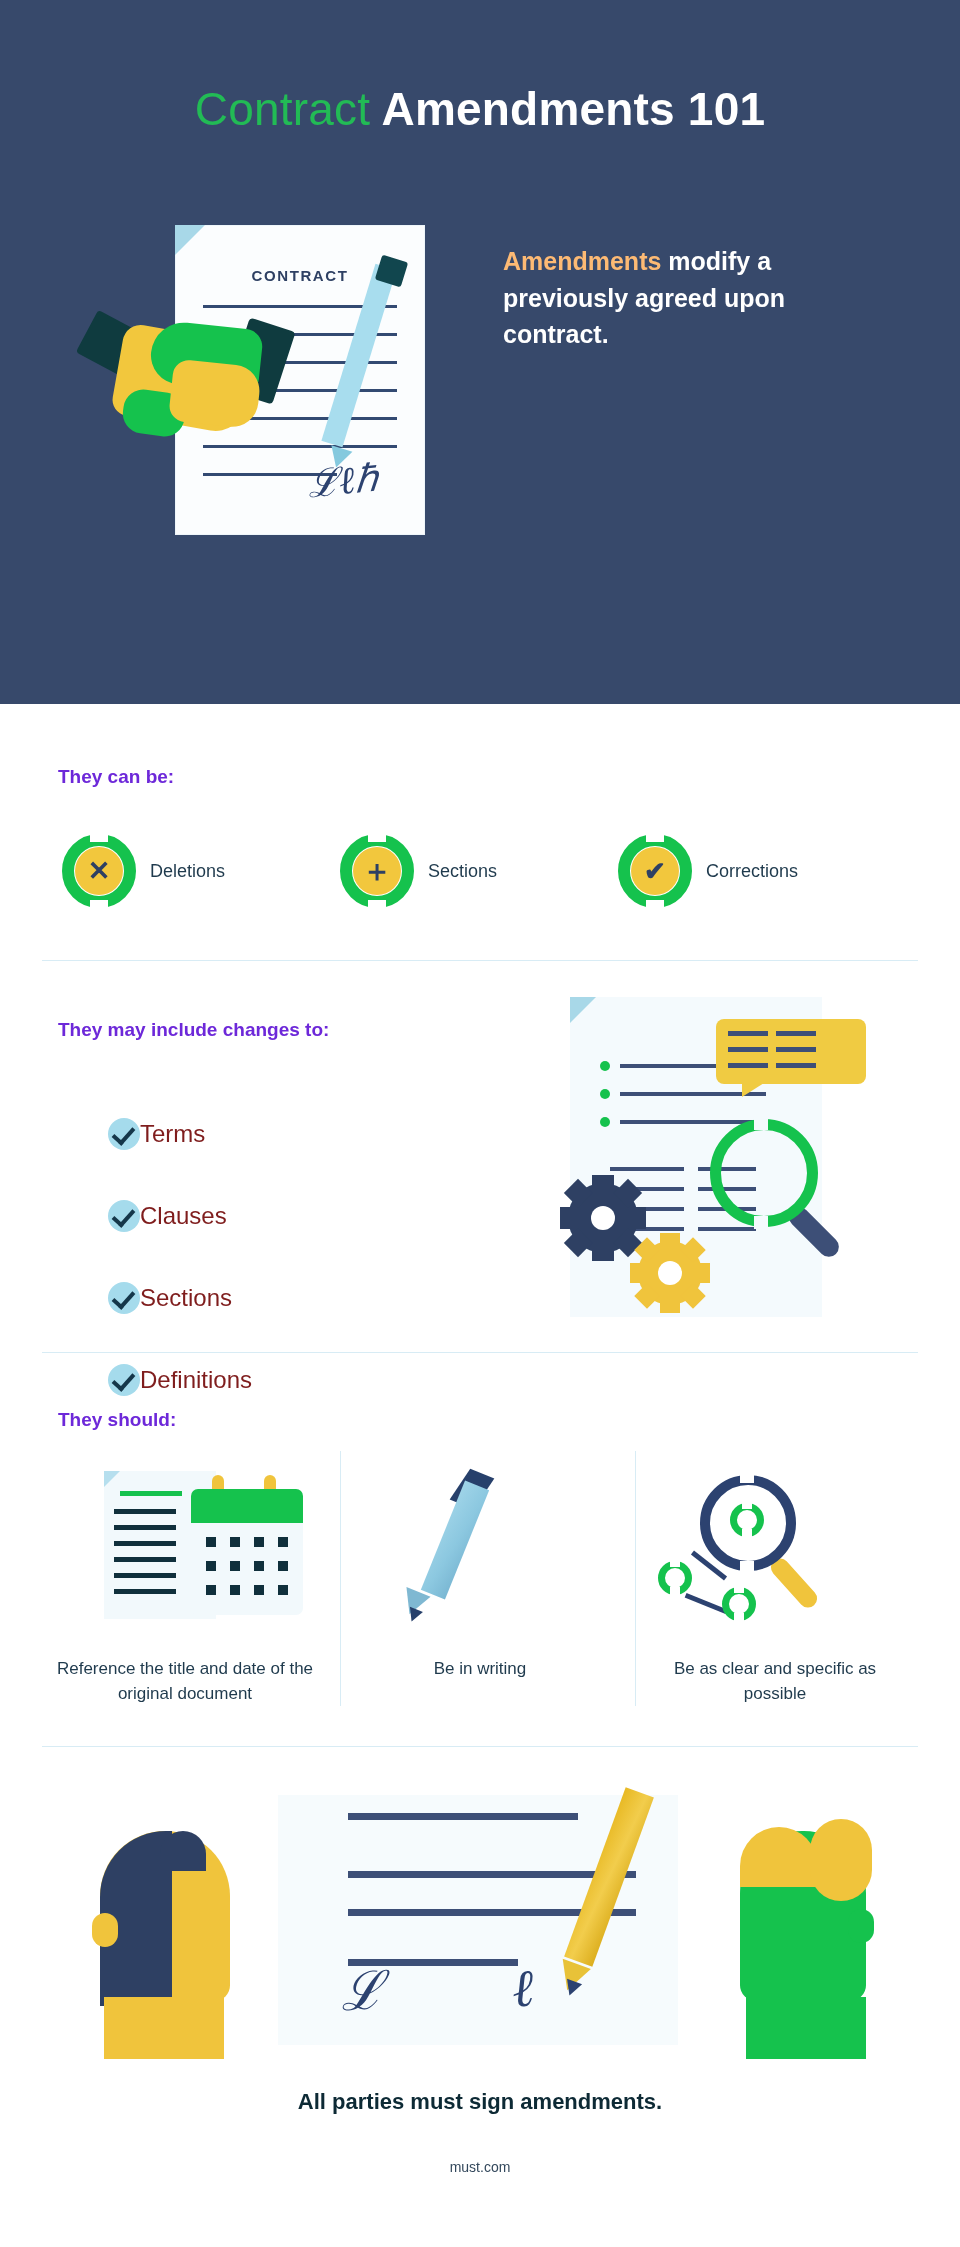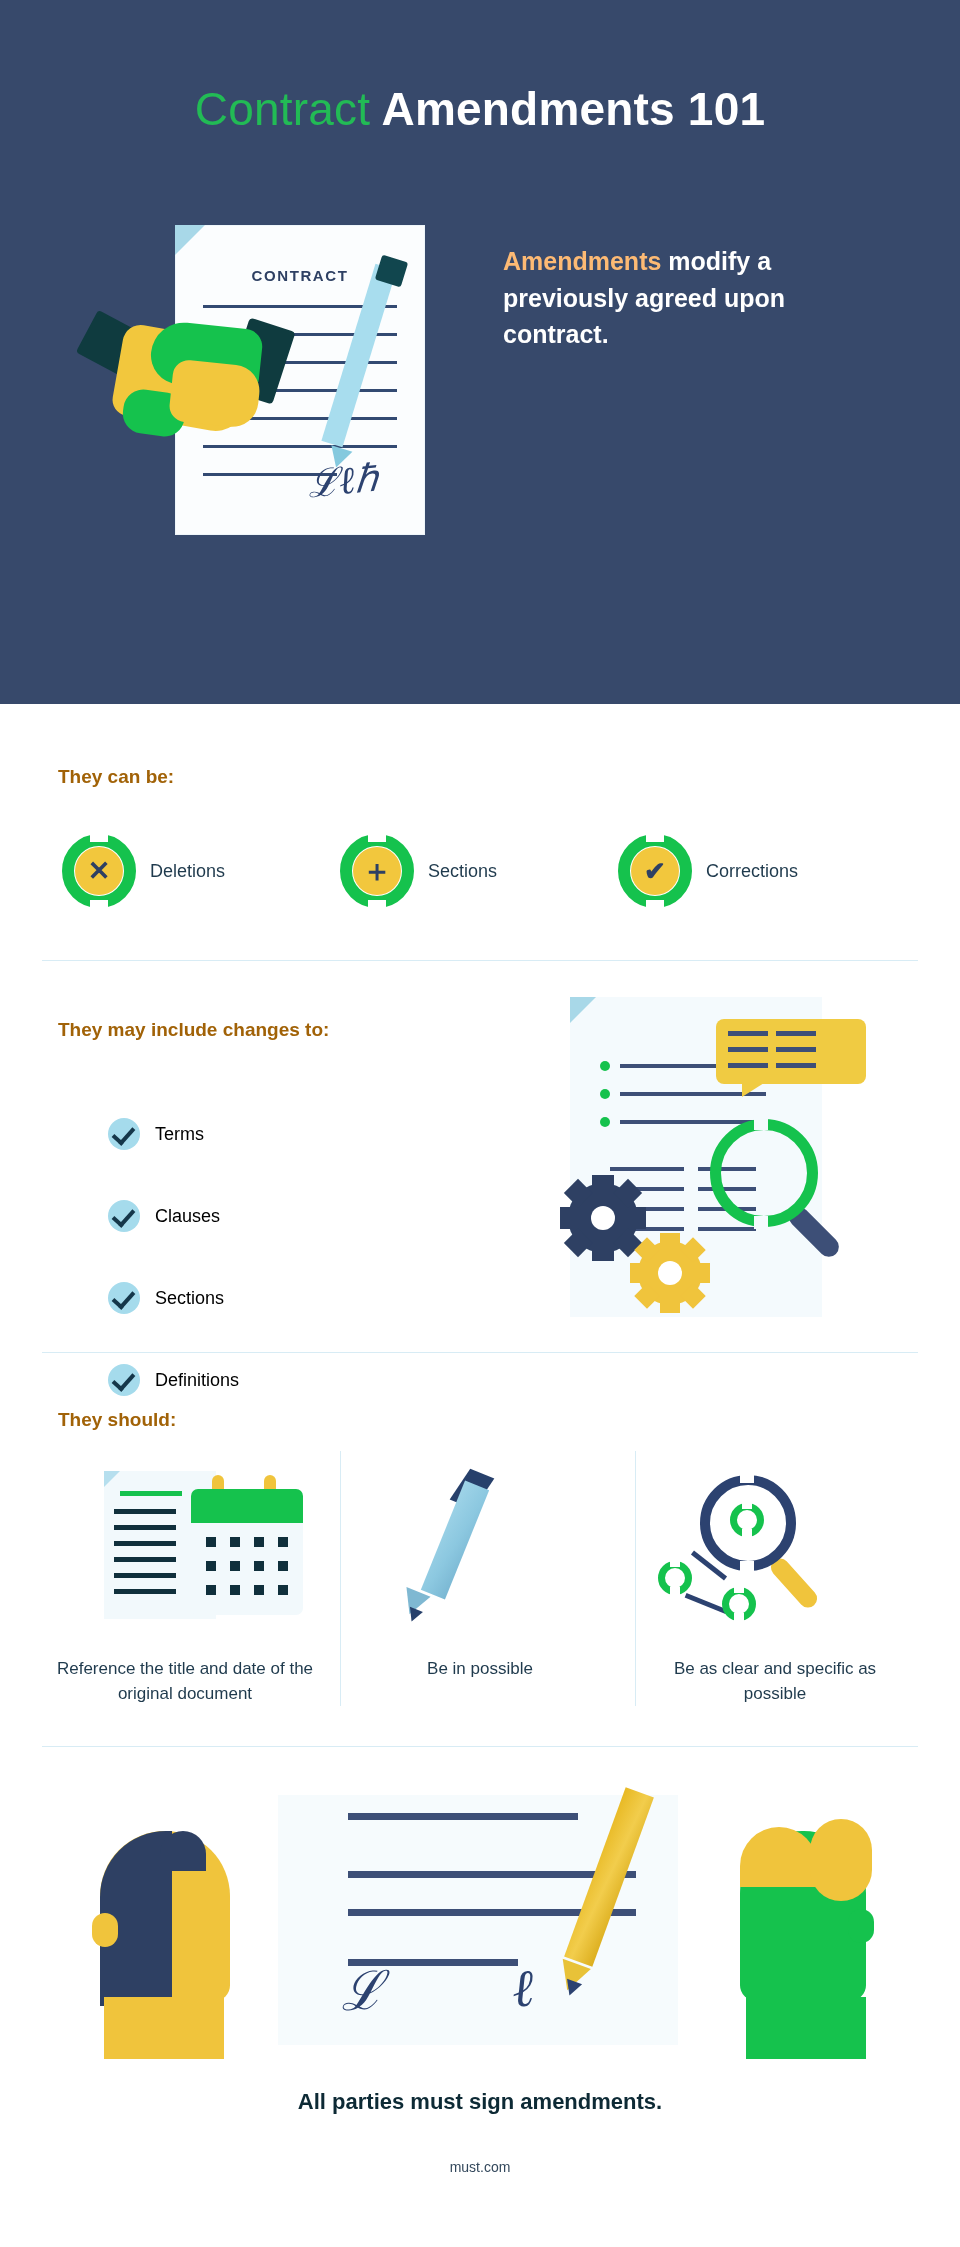--- a/index.html
+++ b/index.html
@@ -103,21 +103,21 @@
     transform:rotate(17deg);
   }
 
   
   .section { position:relative; width:960px; }
   .divider {
     height:1px; background:#d8ecf5;
     margin:0 42px;
   }
   .heading {
-    font-size:19px; font-weight:700; color:#a16207;
+    font-size:19px; font-weight:700; color:#6d28d9;
     padding-left:58px;
   }
 
   
   .canbe { padding-top:62px; }
   .canbe-row {
     display:flex;
     padding-left:62px;
     padding-top:46px;
     padding-bottom:52px;
@@ -161,21 +161,21 @@
     position:relative; flex:0 0 32px;
   }
   .cbox:after {
     content:""; position:absolute;
     left:9px; top:5px;
     width:9px; height:17px;
     border:solid #15374a;
     border-width:0 4px 4px 0;
     transform:rotate(42deg);
   }
-  .check-label { font-size:18px; color:#000000; padding-left:15px; }
+  .check-label { font-size:24px; color:#7f1d1d; }
 
   .changes-illo {
     position:absolute; right:72px; top:18px;
     width:330px; height:350px;
   }
   .doc2 {
     position:absolute; left:12px; top:18px;
     width:252px; height:320px;
     background:#f4fafd;
   }
@@ -571,21 +571,21 @@
       <div class="should-cap">Reference the title and date of the original document</div>
     </div>
 
     <div class="should-col">
       <div class="should-art">
         <div class="wpen-top"></div>
         <div class="wpen"></div>
         <div class="wpen-tip"></div>
         <div class="wpen-nib"></div>
       </div>
-      <div class="should-cap">Be in possible</div>
+      <div class="should-cap">Be in writing</div>
     </div>
 
     <div class="should-col">
       <div class="should-art">
         <div class="cs-handle"></div>
         <div class="cs-ring"></div>
         <div class="whitegap" style="left:96px;top:8px;width:14px;height:12px;"></div>
         <div class="whitegap" style="left:96px;top:98px;width:14px;height:14px;"></div>
         <div class="nline" style="left:44px;top:100px;width:42px;transform:rotate(38deg);"></div>
         <div class="nline" style="left:40px;top:138px;width:44px;transform:rotate(22deg);"></div>

